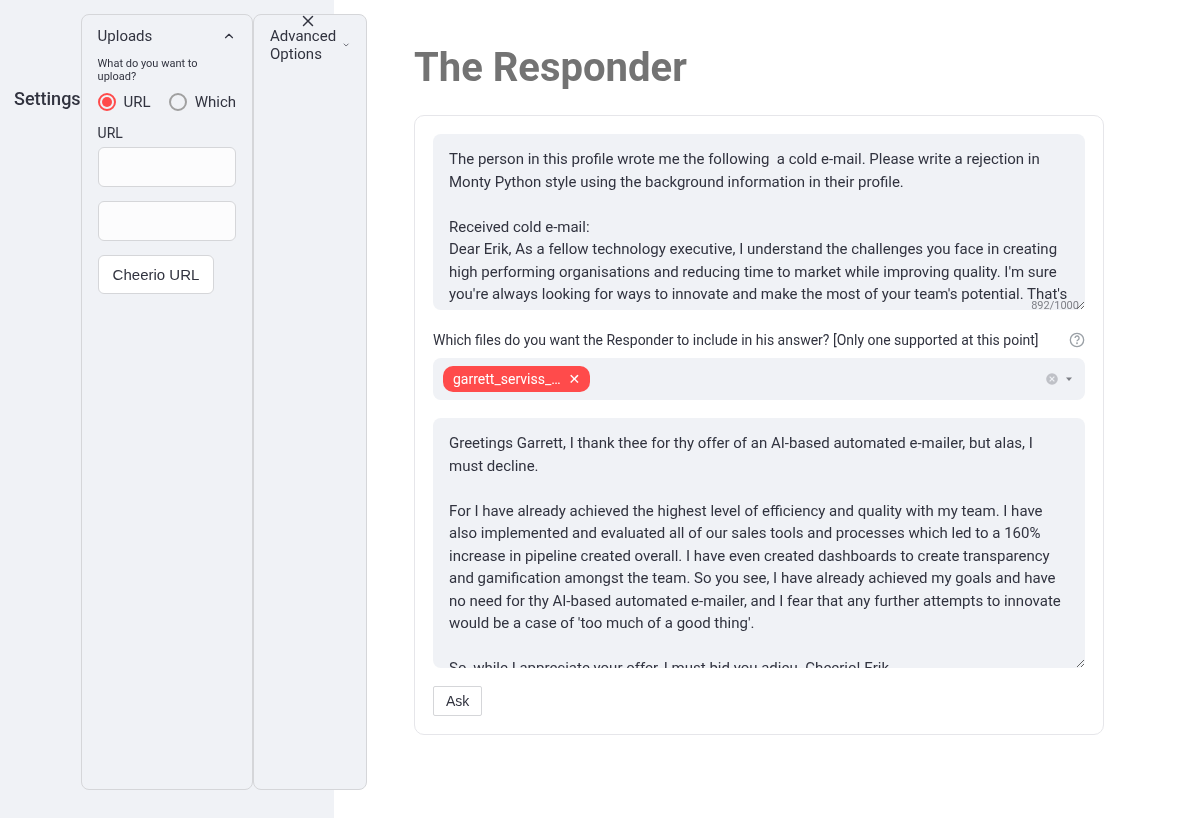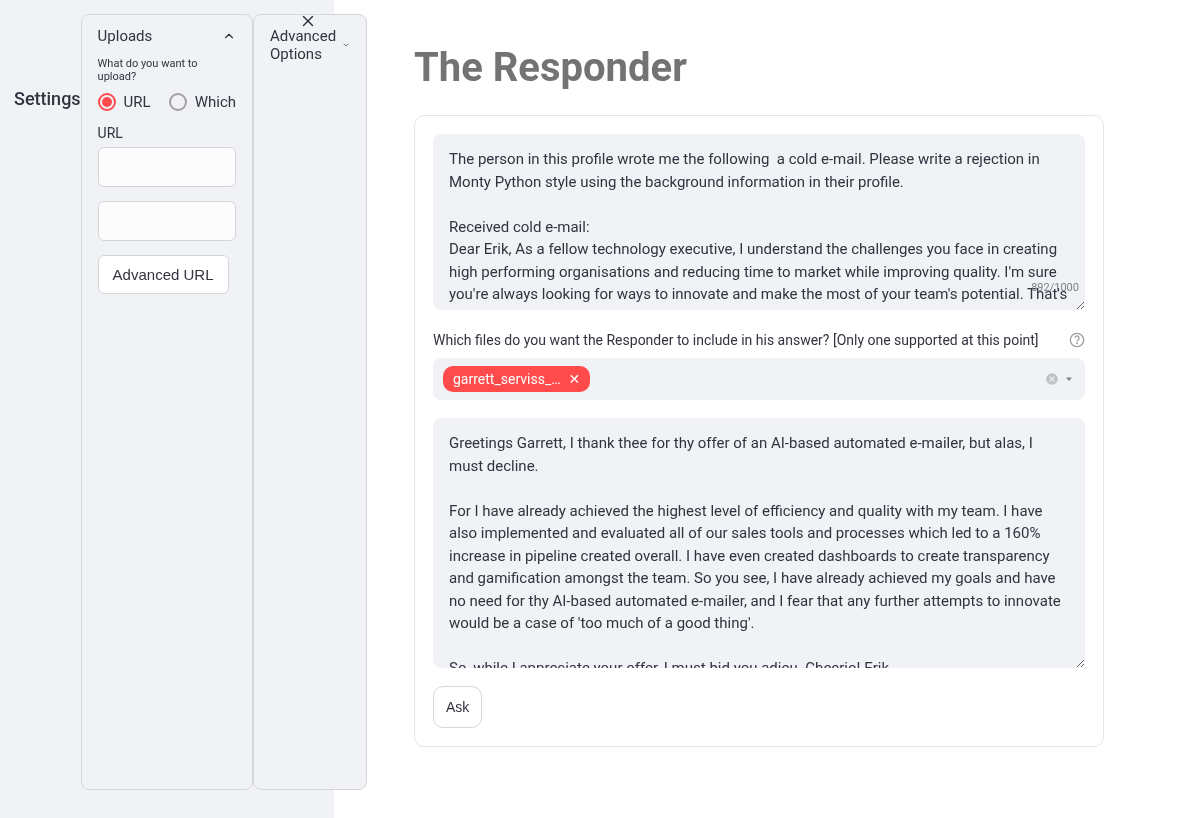--- a/index.html
+++ b/index.html
@@ -155,21 +155,21 @@
     line-height: 1.5;
     resize: both;
     color: #31333f;
     font-family: inherit;
   }
   .big-textarea::-webkit-scrollbar { width: 8px; }
   .big-textarea::-webkit-scrollbar-thumb { background: #c2c4ca; border-radius: 4px; }
   .counter {
     position: absolute;
     right: 6px;
-    bottom: 20px;
+    bottom: 2px;
     font-size: 11px;
     color: #7d7f86;
     pointer-events: none;
   }
   .file-select {
     background: #f0f2f6;
     border-radius: 8px;
     padding: 8px 10px;
     display: flex;
     align-items: center;
@@ -215,22 +215,22 @@
     line-height: 1.5;
     resize: both;
     color: #31333f;
     font-family: inherit;
     margin-bottom: 14px;
     white-space: pre-wrap;
   }
   .sm-btn {
     border: 1px solid #d5d6d9;
     background: #fff;
-    border-radius: 10px;
-    padding: 12px 12px;
+    border-radius: 2px;
+    padding: 6px 12px;
     font-size: 14px;
     cursor: pointer;
     color: #31333f;
   }
 </style>
 </head>
 <body>
 
 <aside class="sidebar">
   <div class="sidebar-close">
@@ -263,21 +263,21 @@
         </label>
       </div>
 
       <div class="field-label">
         <span>URL</span>
       </div>
       <input class="text-input" type="text" value="" style="">
 
       <input class="text-input" type="text" value="" style="">
 
-      <button class="btn">Advanced URL</button>
+      <button class="btn">Cheerio URL</button>
     </div>
   </div>
 
   <div class="panel">
     <div class="panel-header">
       <span>Advanced Options</span>
       <svg class="chevron" viewBox="0 0 24 24" fill="none" stroke="currentColor" stroke-width="2" stroke-linecap="round" stroke-linejoin="round">
           <polyline points="6 9 12 15 18 9"></polyline>
         </svg>
     </div>

